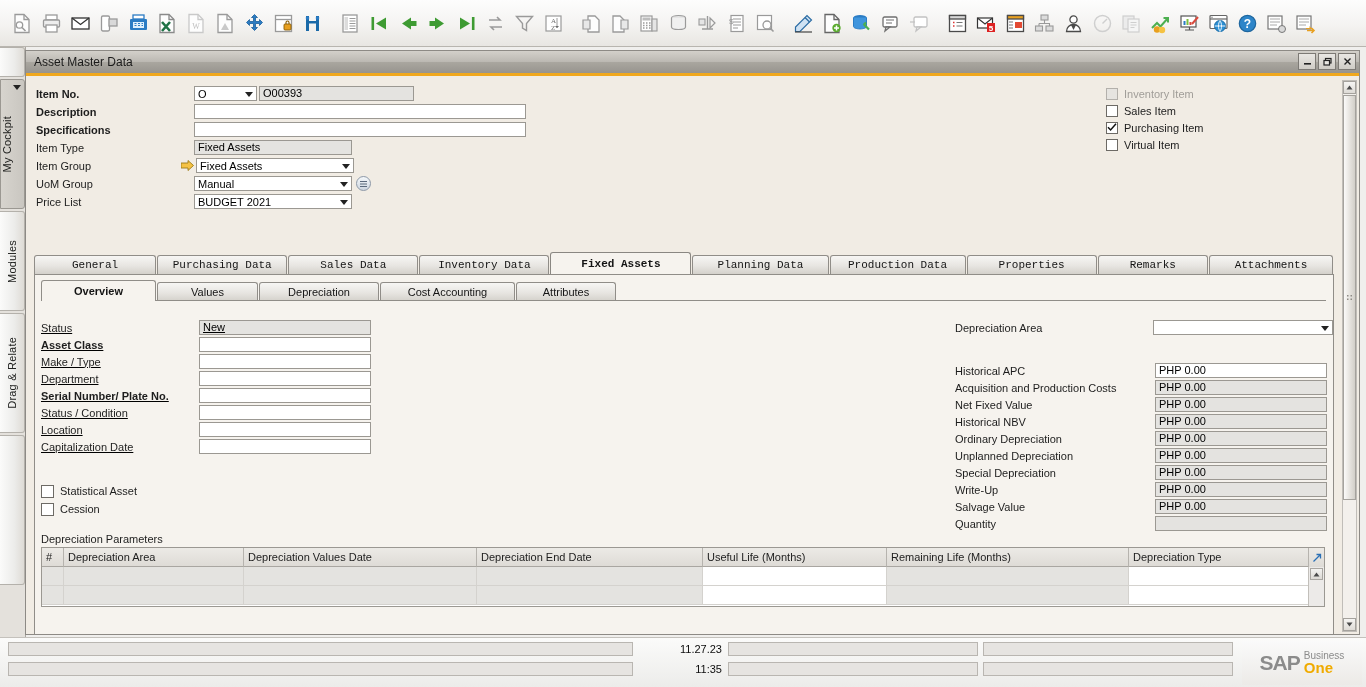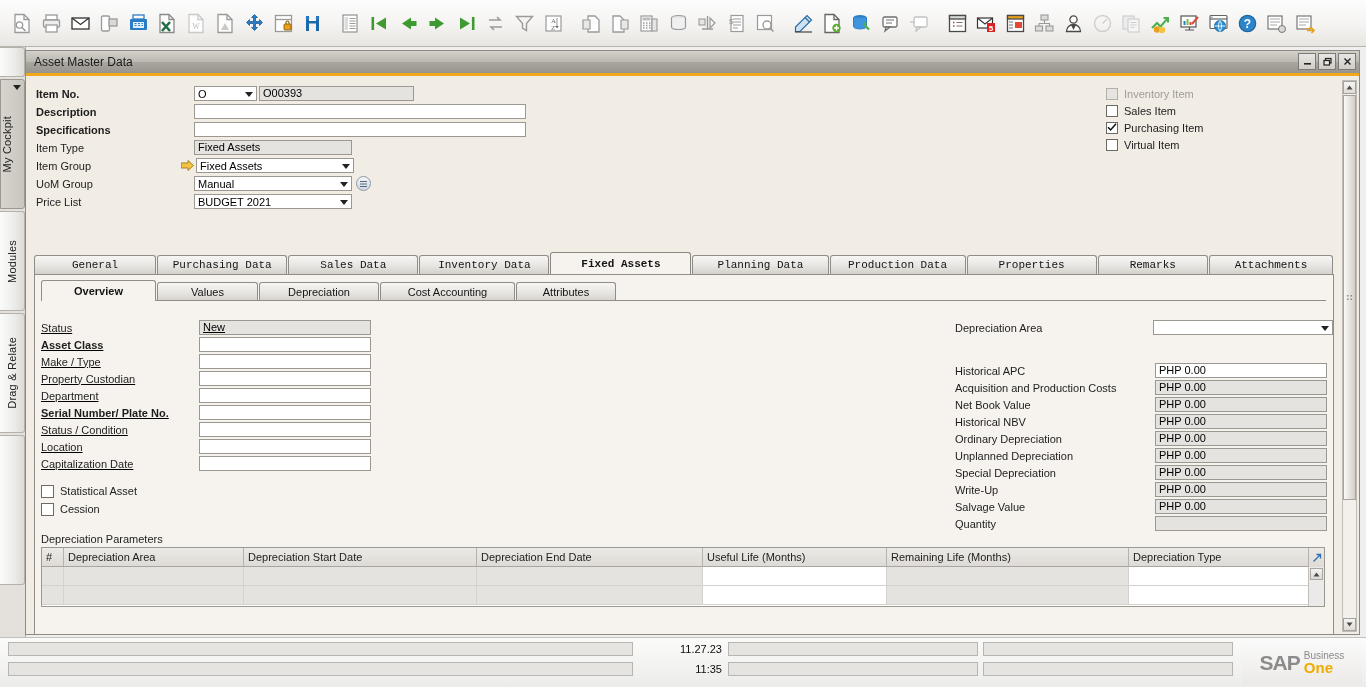--- a/index.html
+++ b/index.html
@@ -753,24 +753,20 @@
             </div>
             <div class="orow">
               <div class="olabel b">Asset Class</div>
               <div class="fld" style="width: 172px;"></div>
             </div>
             <div class="orow">
               <div class="olabel">Make / Type</div>
               <div class="fld" style="width: 172px;"></div>
             </div>
             <div class="orow">
-              <div class="olabel">Property Custodian</div>
-              <div class="fld" style="width: 172px;"></div>
-            </div>
-            <div class="orow">
               <div class="olabel">Department</div>
               <div class="fld" style="width: 172px;"></div>
             </div>
             <div class="orow">
               <div class="olabel b">Serial Number/ Plate No.</div>
               <div class="fld" style="width: 172px;"></div>
             </div>
             <div class="orow">
               <div class="olabel">Status / Condition</div>
               <div class="fld" style="width: 172px;"></div>
@@ -793,21 +789,21 @@
           <div id="ov-right-list">
               <div class="rrow">
                 <div class="rlabel">Historical APC</div>
                 <div class="fld" style="width: 172px;">PHP 0.00</div>
               </div>
               <div class="rrow">
                 <div class="rlabel">Acquisition and Production Costs</div>
                 <div class="fld ro" style="width: 172px;">PHP 0.00</div>
               </div>
               <div class="rrow">
-                <div class="rlabel">Net Book Value</div>
+                <div class="rlabel">Net Fixed Value</div>
                 <div class="fld ro" style="width: 172px;">PHP 0.00</div>
               </div>
               <div class="rrow">
                 <div class="rlabel">Historical NBV</div>
                 <div class="fld ro" style="width: 172px;">PHP 0.00</div>
               </div>
               <div class="rrow">
                 <div class="rlabel">Ordinary Depreciation</div>
                 <div class="fld ro" style="width: 172px;">PHP 0.00</div>
               </div>
@@ -843,21 +839,21 @@
               <div class="cbox" style="width: 13px; height: 13px;"></div>
               <div class="cblabel">Cession</div>
             </div>
           </div>
 
         <div class="dp-title">Depreciation Parameters</div>
         <div class="grid">
           <div class="ghead" id="grid-head">
               <div class="gh" style="width: 22px;">#</div>
               <div class="gh" style="width: 180px;">Depreciation Area</div>
-              <div class="gh" style="width: 233px;">Depreciation Start Date</div>
+              <div class="gh" style="width: 233px;">Depreciation Values Date</div>
               <div class="gh" style="width: 226px;">Depreciation End Date</div>
               <div class="gh" style="width: 184px;">Useful Life (Months)</div>
               <div class="gh" style="width: 242px;">Remaining Life (Months)</div>
               <div class="gh" style="width: 181px;">Depreciation Type</div>
             </div>
           <div id="grid-body">
               <div class="grow">
                 <div class="gc ro" style="width: 22px;"></div>
                 <div class="gc ro" style="width: 180px;"></div>
                 <div class="gc ro" style="width: 233px;"></div>

